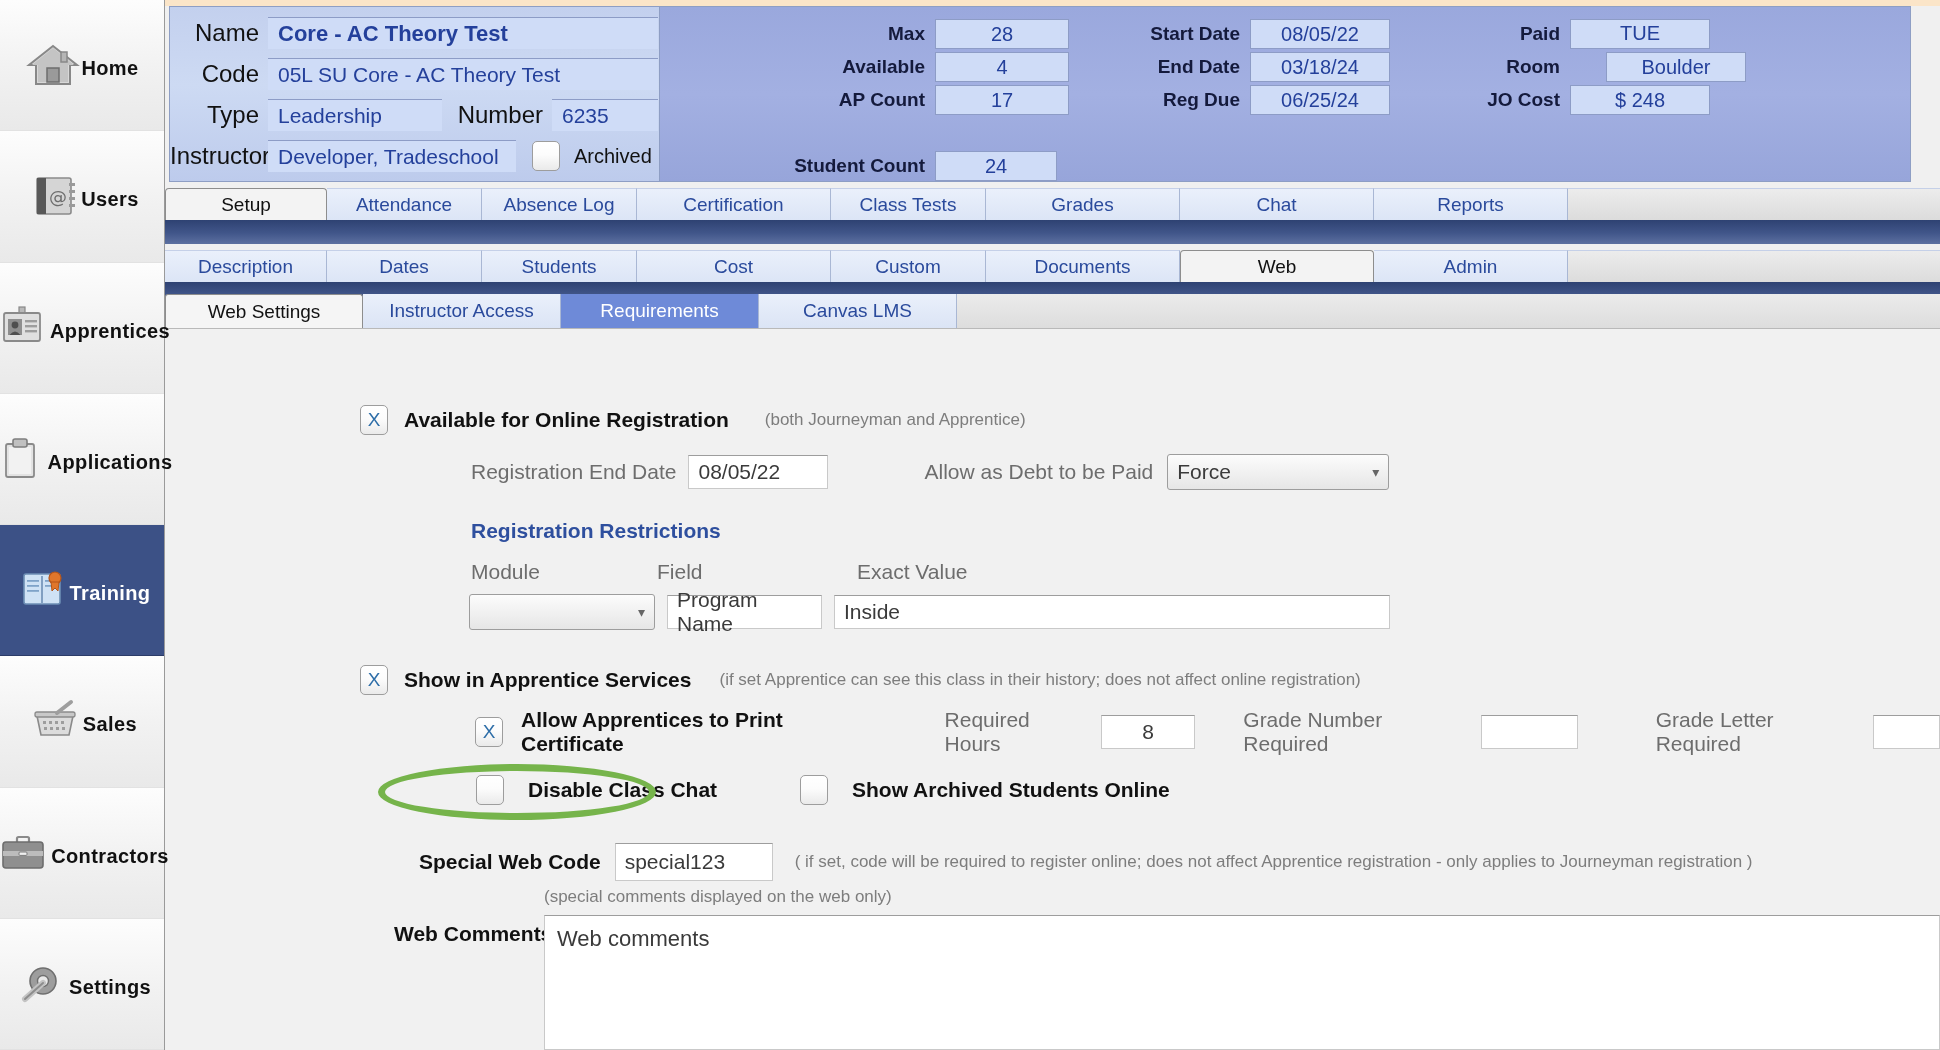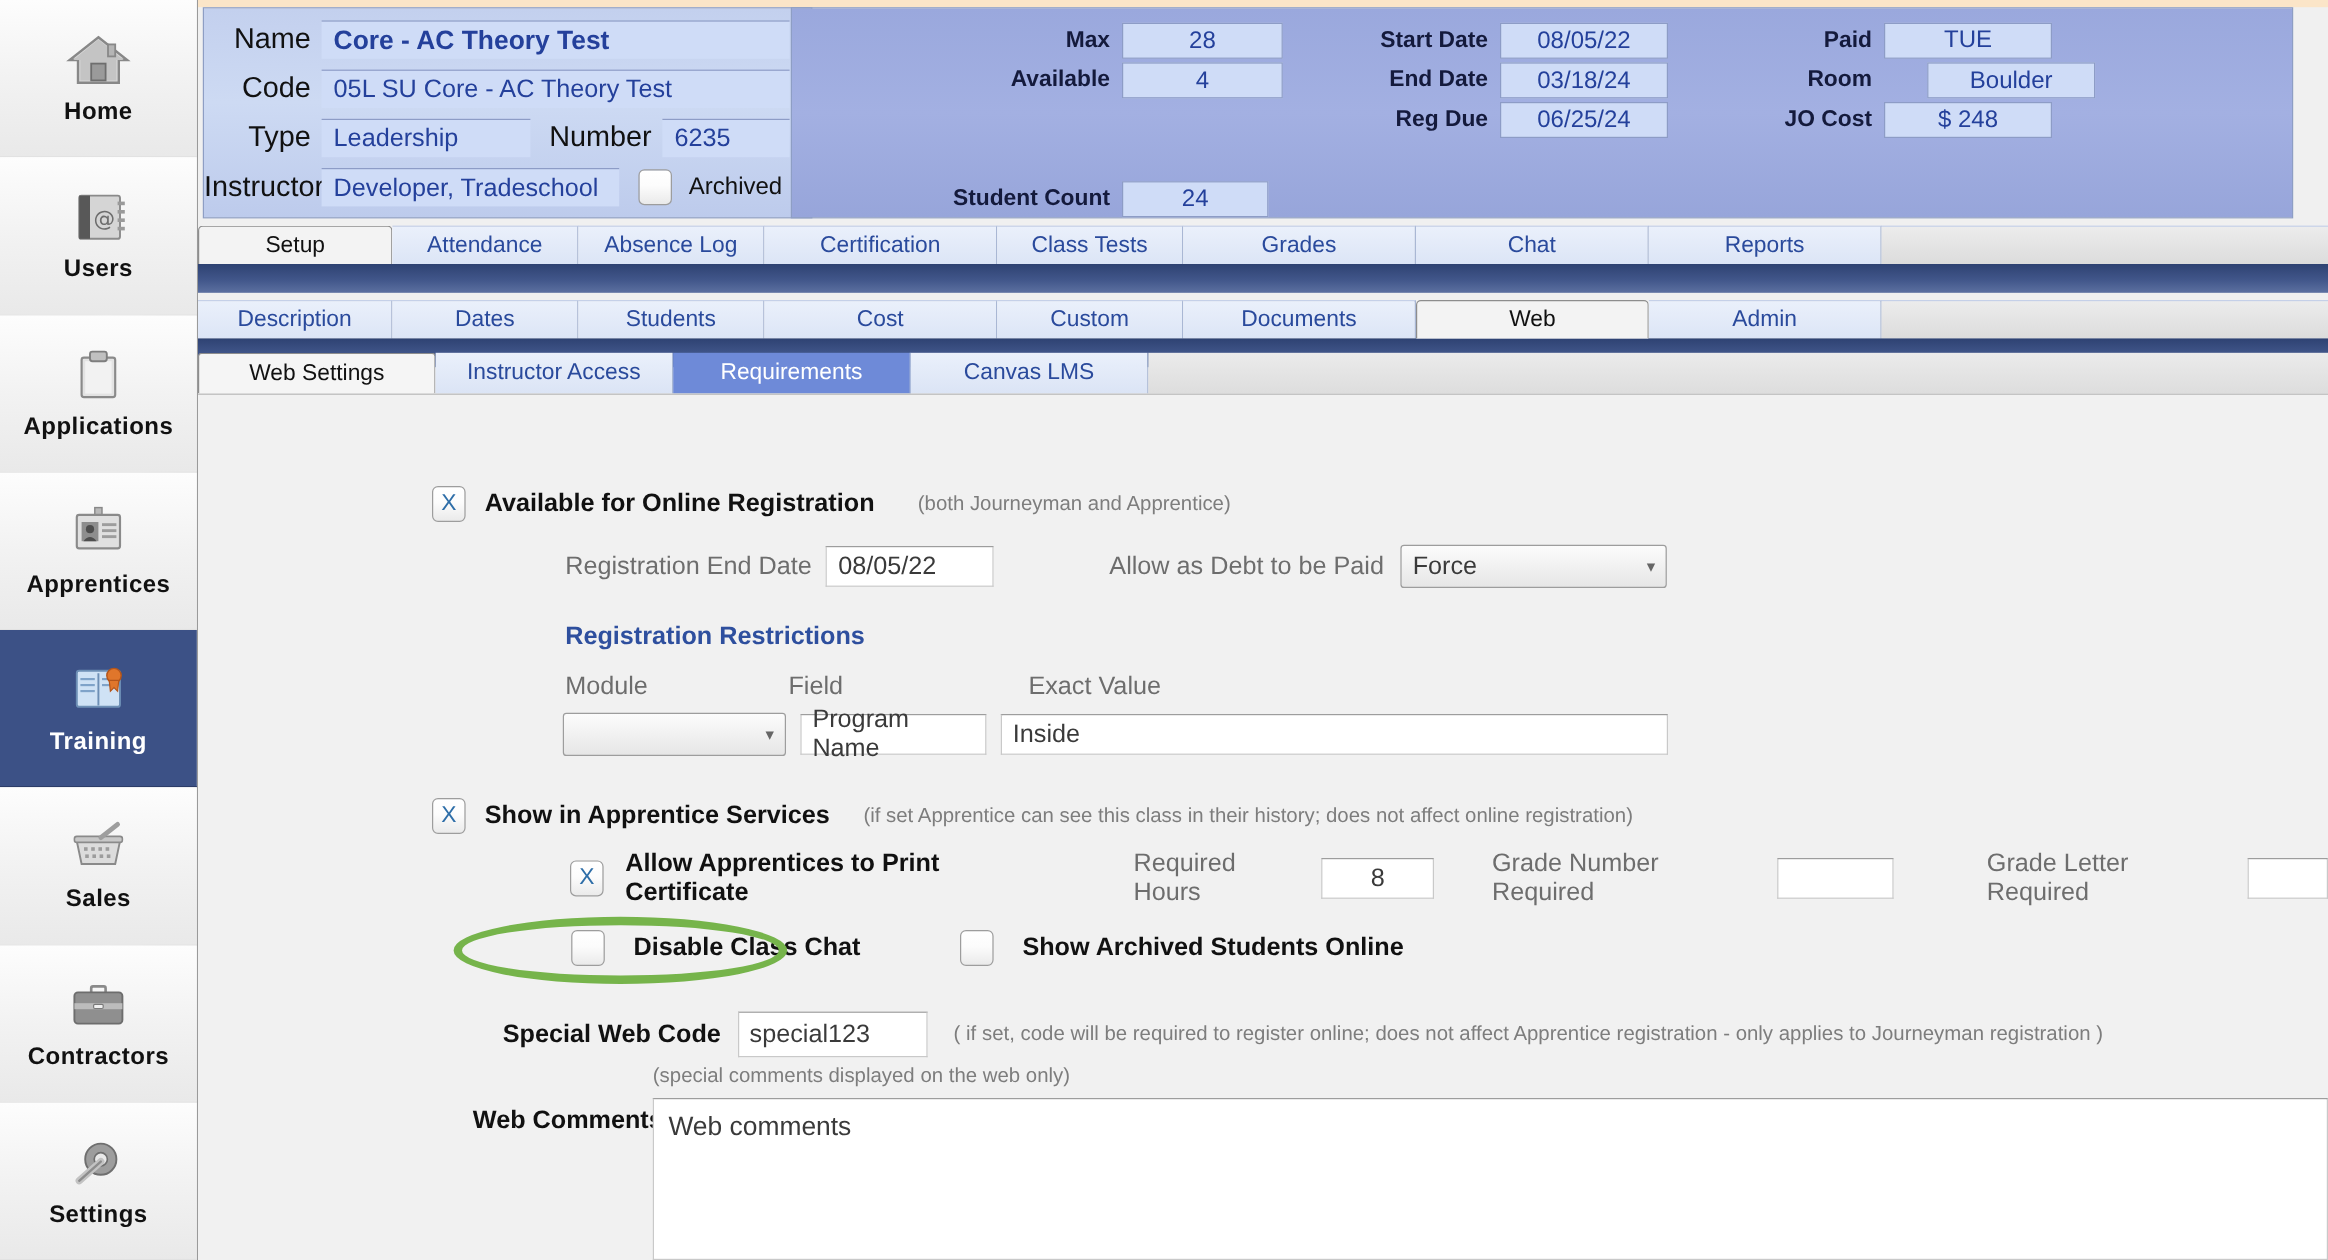--- a/index.html
+++ b/index.html
@@ -14,21 +14,21 @@
   
   #sidebar {
     width: 165px; height: 1050px; flex: 0 0 165px;
     background: linear-gradient(to right, #f4f4f4 0%, #fbfbfb 55%, #ededed 100%);
     border-right: 1px solid #9a9a9a;
     display: flex; flex-direction: column;
     position: relative; z-index: 5;
   }
   .nav-item {
     height: 131.25px;
-    display: flex; flex-direction: column;
+    display: flex; flex-direction: row;
     align-items: center; justify-content: center;
     border-bottom: 1px solid #e2e2e2;
     background: linear-gradient(to bottom, #fdfdfd 0%, #f2f2f2 50%, #e9e9e9 100%);
     cursor: pointer;
   }
   .nav-item.active {
     background: #3c5186;
     border-bottom: 1px solid #2c3c68;
   }
   .nav-label {
@@ -201,42 +201,42 @@
             <rect x="44" y="33" width="6" height="3" fill="#9a9a9a"></rect>
             <text x="33" y="32" font-size="18" font-family="DejaVu Sans" fill="#6d6d6d" text-anchor="middle">@</text>
           </svg>
       </span>
       <span class="nav-label">Users</span>
     </div>
 
     <div class="nav-item">
       <span class="nav-ico">
         <svg viewBox="0 0 56 50">
-            <rect x="14" y="10" width="28" height="33" rx="2" fill="#e3e3e3" stroke="#8a8a8a" stroke-width="1.8"></rect>
-            <rect x="17" y="13" width="22" height="27" fill="#f2f2f2"></rect>
-            <rect x="21" y="5" width="14" height="8" rx="2" fill="#c0c0c0" stroke="#7e7e7e" stroke-width="1.6"></rect>
-          </svg>
-      </span>
-      <span class="nav-label">Applications</span>
-    </div>
-
-    <div class="nav-item">
-      <span class="nav-ico">
-        <svg viewBox="0 0 56 50">
             <rect x="25" y="4" width="6" height="7" fill="#b9b9b9" stroke="#888" stroke-width="1.2"></rect>
             <rect x="10" y="10" width="36" height="28" rx="2" fill="#e0e0e0" stroke="#8a8a8a" stroke-width="1.8"></rect>
             <rect x="14" y="16" width="14" height="16" fill="#8e8e8e"></rect>
             <circle cx="21" cy="22" r="3.4" fill="#4e4e4e"></circle>
             <path d="M15.5 32 q5.5 -7 11 0" fill="#4e4e4e"></path>
             <rect x="31" y="17" width="12" height="2.4" fill="#9d9d9d"></rect>
             <rect x="31" y="22" width="12" height="2.4" fill="#9d9d9d"></rect>
             <rect x="31" y="27" width="12" height="2.4" fill="#9d9d9d"></rect>
           </svg>
       </span>
       <span class="nav-label">Apprentices</span>
+    </div>
+
+    <div class="nav-item">
+      <span class="nav-ico">
+        <svg viewBox="0 0 56 50">
+            <rect x="14" y="10" width="28" height="33" rx="2" fill="#e3e3e3" stroke="#8a8a8a" stroke-width="1.8"></rect>
+            <rect x="17" y="13" width="22" height="27" fill="#f2f2f2"></rect>
+            <rect x="21" y="5" width="14" height="8" rx="2" fill="#c0c0c0" stroke="#7e7e7e" stroke-width="1.6"></rect>
+          </svg>
+      </span>
+      <span class="nav-label">Applications</span>
     </div>
 
     <div class="nav-item active">
       <span class="nav-ico">
         <svg viewBox="0 0 56 50">
             <rect x="10" y="9" width="36" height="30" rx="2" fill="#cfe2f5" stroke="#6d8fb5" stroke-width="1.6"></rect>
             <path d="M28 11 v27" stroke="#6d8fb5" stroke-width="1.6"></path>
             <rect x="13" y="15" width="12" height="1.8" fill="#7fa3c9"></rect>
             <rect x="13" y="20" width="12" height="1.8" fill="#7fa3c9"></rect>
             <rect x="13" y="25" width="12" height="1.8" fill="#7fa3c9"></rect>
@@ -328,20 +328,24 @@
     <div id="hdr-right" class="hdr">
 
       <div class="stat-row" style="left:110px; top:12px;">
         <div class="stat-lab" style="width:155px">Max</div>
         <div class="stat-val" style="width:134px">28</div>
       </div>
       <div class="stat-row" style="left:110px; top:45px;">
         <div class="stat-lab" style="width:155px">Available</div>
         <div class="stat-val" style="width:134px">4</div>
       </div>
+      <div class="stat-row" style="left:110px; top:78px;">
+        <div class="stat-lab" style="width:155px">AP Count</div>
+        <div class="stat-val" style="width:134px">17</div>
+      </div>
       <div class="stat-row" style="left:110px; top:144px;">
         <div class="stat-lab" style="width:155px">Student Count</div>
         <div class="stat-val" style="width:122px">24</div>
       </div>
 
       <div class="stat-row" style="left:440px; top:12px;">
         <div class="stat-lab" style="width:140px">Start Date</div>
         <div class="stat-val" style="width:140px">08/05/22</div>
       </div>
       <div class="stat-row" style="left:440px; top:45px;">

